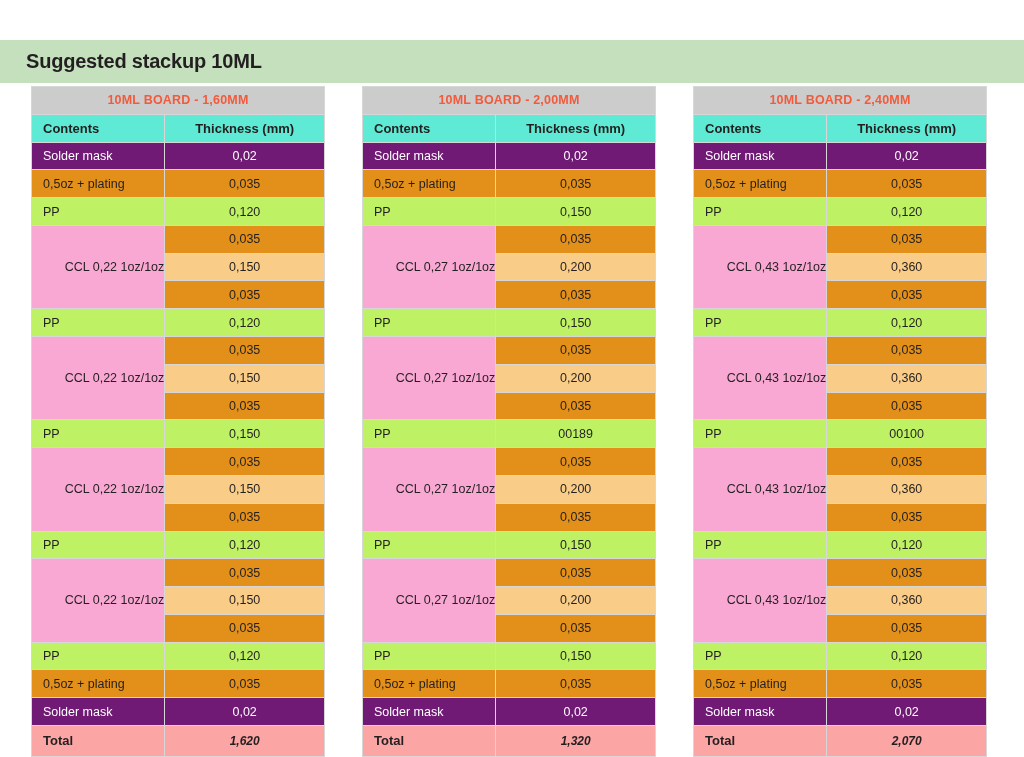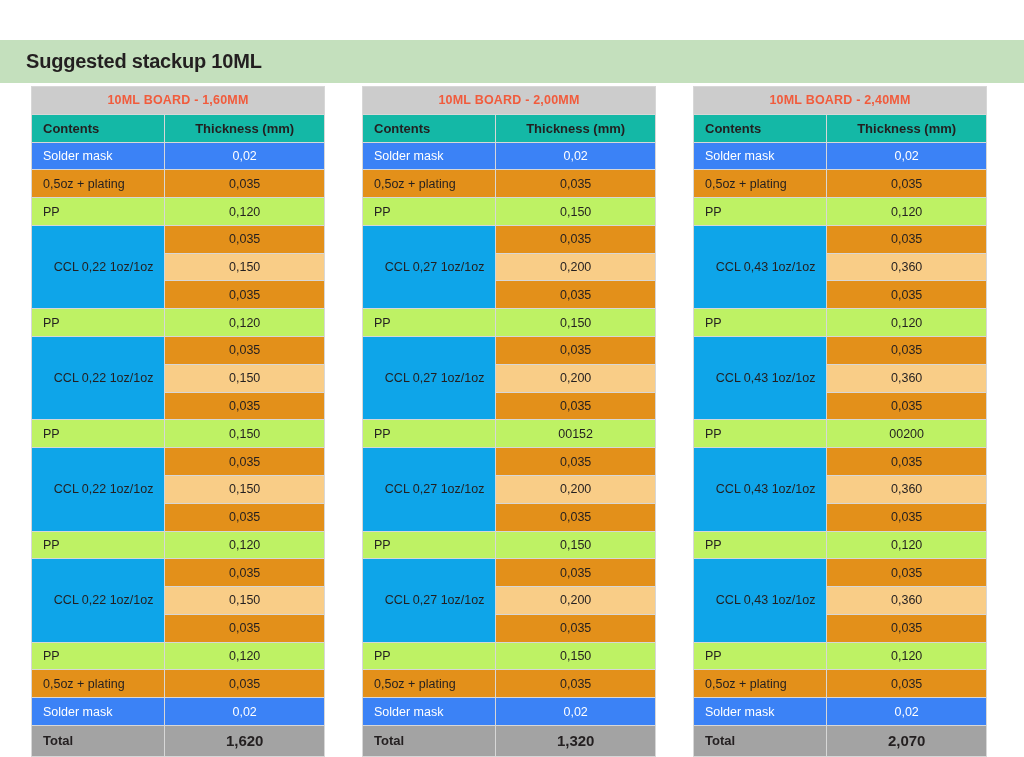--- a/index.html
+++ b/index.html
@@ -77,59 +77,59 @@
     font-size: 12.5px;
     font-weight: bold;
     text-align: center;
     letter-spacing: 0.2px;
     height: 27px;
     border: 1px solid #cccccc;
   }
 
   
   .col-head {
-    background: #14b8a6;
+    background: #5eead4;
     font-size: 13px;
     font-weight: bold;
     height: 28px;
   }
   .col-head.contents { text-align: left;   padding-left: 11px; }
   .col-head.thickness { text-align: center; }
 
   
   td.label {
     text-align: left;
     padding-left: 11px;
   }
   td.value {
     text-align: center;
   }
 
   
-  .m-mask    { background: #3b82f6; color: #ffffff; }
+  .m-mask    { background: #701a75; color: #ffffff; }
   .m-copper  { background: #e3901a; color: #231f20; margin-left: 12px; }
   .m-pp      { background: #bef264; color: #231f20; }
   .m-core    { background: #f9cd87; color: #231f20; }
 
   
   td.ccl-label {
-    background: #0ea5e9;
-    text-align: center;
+    background: #f9a8d4;
+    text-align: right;
     padding-left: 11px;
     vertical-align: middle;
   }
 
   
   .total-row td {
-    background: #a3a3a3;
+    background: #fca5a5;
     font-weight: bold;
     font-size: 13px;
     height: 29px;
   }
-  .total-row td.value { font-size: 15px; }
+  .total-row td.value { font-size: 12px; font-style: italic; }
 </style>
 </head>
 <body>
 
 <div class="page-header">
   <span class="title">Suggested stackup 10ML</span>
 </div>
 
 <div class="tables-row" id="tables-row">
     <table class="stack-table">
@@ -271,21 +271,21 @@
           <td class="value m-copper">0,035</td>
         </tr>
         <tr>
           <td class="value m-core">0,200</td>
         </tr>
         <tr>
           <td class="value m-copper">0,035</td>
         </tr>
         <tr>
           <td class="label m-pp">PP</td>
-          <td class="value m-pp">00152</td>
+          <td class="value m-pp">00189</td>
         </tr>
         <tr>
           <td class="ccl-label" rowspan="3">CCL 0,27 1oz/1oz</td>
           <td class="value m-copper">0,035</td>
         </tr>
         <tr>
           <td class="value m-core">0,200</td>
         </tr>
         <tr>
           <td class="value m-copper">0,035</td>
@@ -366,21 +366,21 @@
           <td class="value m-copper">0,035</td>
         </tr>
         <tr>
           <td class="value m-core">0,360</td>
         </tr>
         <tr>
           <td class="value m-copper">0,035</td>
         </tr>
         <tr>
           <td class="label m-pp">PP</td>
-          <td class="value m-pp">00200</td>
+          <td class="value m-pp">00100</td>
         </tr>
         <tr>
           <td class="ccl-label" rowspan="3">CCL 0,43 1oz/1oz</td>
           <td class="value m-copper">0,035</td>
         </tr>
         <tr>
           <td class="value m-core">0,360</td>
         </tr>
         <tr>
           <td class="value m-copper">0,035</td>

